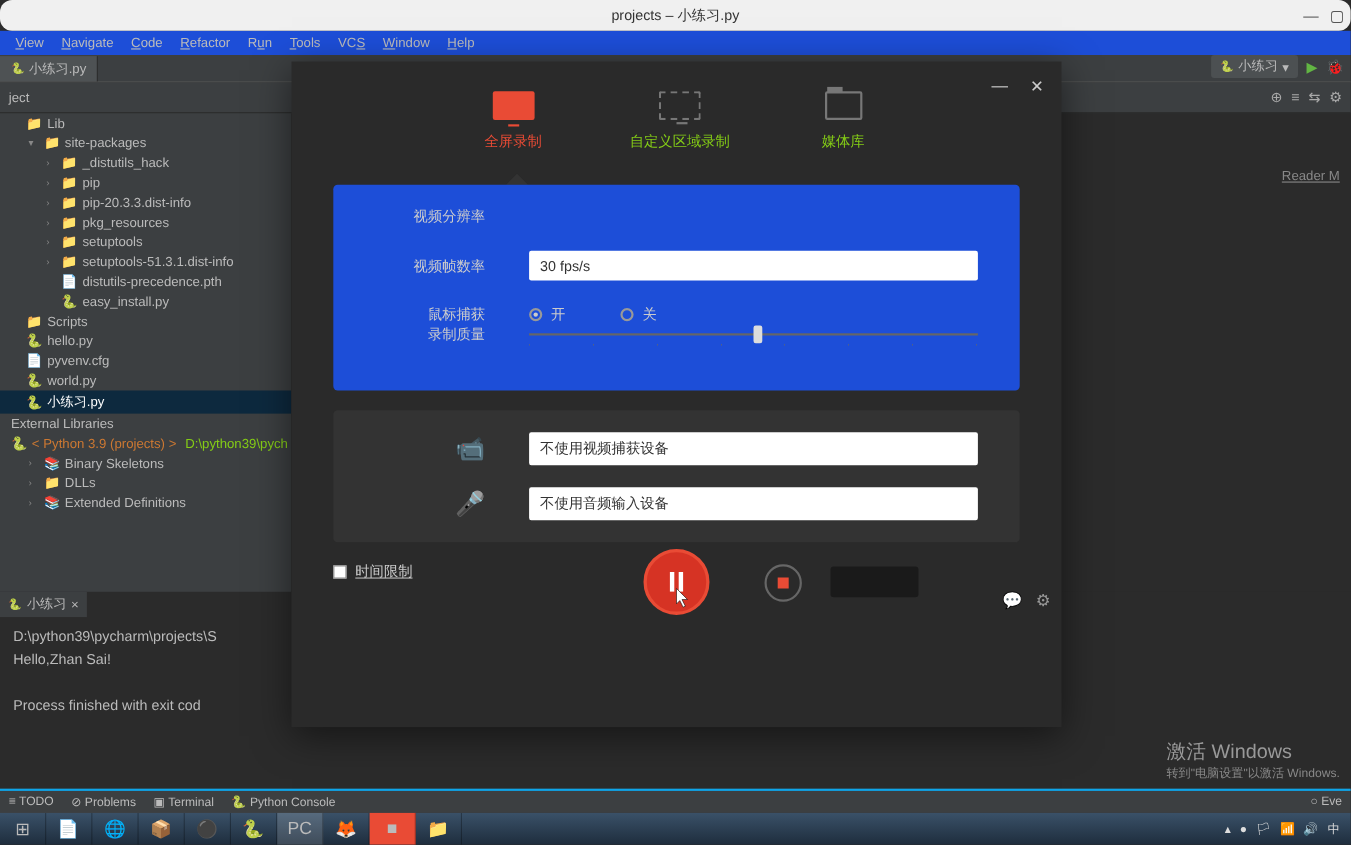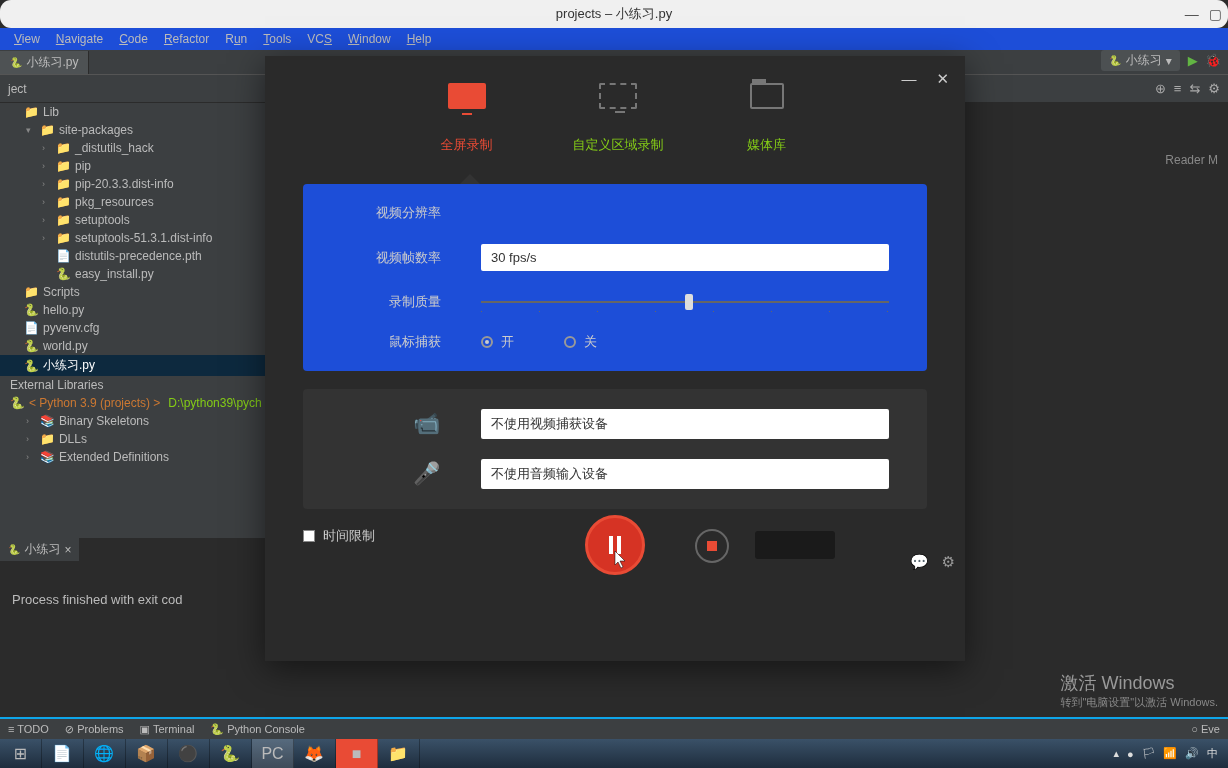--- a/index.html
+++ b/index.html
@@ -33,21 +33,21 @@
 .main-area { display: flex; height: calc(100% - 28px - 22px - 25px - 28px - 22px); }
 .project-tree { width: 265px; background: #3c3f41; overflow: hidden; font-size: 12px; }
 .tree-item { padding: 2px 6px; display: flex; align-items: center; gap: 4px; white-space: nowrap; }
 .tree-item.depth1 { padding-left: 10px; }
 .tree-item.depth2 { padding-left: 26px; }
 .tree-item.depth3 { padding-left: 42px; }
 .tree-item.selected { background: #0d293e; color: #fff; }
 .folder-icon { color: #87939a; }
 .chevron { color: #888; font-size: 9px; width: 10px; display: inline-block; }
 .editor-area { flex: 1; background: #2b2b2b; position: relative; }
-.reader-mode { position: absolute; right: 10px; top: 50px; color: #888; font-size: 12px; }
+.reader-mode { position: absolute; right: 10px; top: 50px; color: #888; font-size: 12px; text-decoration: underline; }
 
 
 .console-area { position: absolute; left: 0; bottom: 50px; right: 0; height: 180px; background: #2b2b2b; }
 .console-tab { background: #3c3f41; padding: 3px 8px; font-size: 12px; display: inline-flex; align-items: center; gap: 4px; }
 .console-content { padding: 8px 12px; font-family: "Consolas", monospace; font-size: 13px; color: #bbb; line-height: 1.6; }
 
 
 .tool-windows { position: absolute; bottom: 29px; left: 0; right: 0; height: 22px; background: #3c3f41; display: flex; align-items: center; padding: 0 8px; gap: 16px; font-size: 11px; border-top: 2px solid #0ea5e9; }
 .tool-windows-right { position: absolute; right: 8px; display: flex; gap: 8px; }
 .status-bar { position: absolute; bottom: 29px; right: 8px; font-size: 11px; color: #888; display: flex; gap: 12px; align-items: center; height: 22px; }
@@ -58,21 +58,21 @@
 .taskbar-item.active { background: rgba(255,255,255,0.15); }
 .taskbar-tray { margin-left: auto; display: flex; gap: 8px; padding: 0 10px; align-items: center; font-size: 11px; color: #ddd; }
 .win-activate { position: absolute; right: 10px; bottom: 58px; color: #888; font-size: 11px; text-align: left; }
 
 
 .dialog { position: absolute; left: 265px; top: 56px; width: 700px; height: 605px; background: #2a2a2a; box-shadow: 0 8px 32px rgba(0,0,0,0.5); z-index: 100; }
 .dialog-close { position: absolute; right: 16px; top: 14px; display: flex; gap: 20px; color: #ccc; font-size: 15px; }
 .dialog-close span { cursor: pointer; }
 
 .dialog-tabs { display: flex; justify-content: center; gap: 80px; padding: 24px 0 16px; }
-.dtab { display: flex; flex-direction: column; align-items: center; gap: 24px; cursor: pointer; }
+.dtab { display: flex; flex-direction: column; align-items: center; gap: 8px; cursor: pointer; }
 .dtab-icon { width: 46px; height: 32px; display: flex; align-items: center; justify-content: center; }
 .dtab-label { font-size: 13px; color: #84cc16; }
 .dtab.active .dtab-label { color: #e94b35; }
 .dtab-screen { width: 38px; height: 26px; background: #e94b35; border-radius: 2px; position: relative; }
 .dtab-screen::after { content: ""; position: absolute; bottom: -6px; left: 14px; width: 10px; height: 6px; border-bottom: 2px solid #e94b35; }
 .dtab-screen.gray { background: transparent; border: 2px dashed #777; }
 .dtab-screen.gray::after { border-bottom-color: #777; }
 .dtab-folder { width: 34px; height: 26px; border: 2px solid #777; border-radius: 2px; position: relative; }
 .dtab-folder::before { content: ""; position: absolute; top: -6px; left: 0; width: 14px; height: 5px; background: #777; }
 
@@ -86,21 +86,21 @@
 .slider-thumb { position: absolute; left: 50%; top: -7px; width: 8px; height: 16px; background: #ddd; border-radius: 2px; cursor: grab; }
 .radio-group { display: flex; gap: 50px; }
 .radio { display: flex; align-items: center; gap: 8px; font-size: 13px; color: #ccc; cursor: pointer; }
 .radio-dot { width: 12px; height: 12px; border-radius: 50%; border: 2px solid #999; position: relative; }
 .radio-dot.on::after { content: ""; position: absolute; inset: 2px; background: #ccc; border-radius: 50%; }
 
 .dialog-body2 { background: #333333; margin: 0 38px; border-radius: 4px; padding: 20px 38px; }
 .media-row { display: flex; align-items: center; margin-bottom: 20px; gap: 40px; }
 .media-icon { width: 100px; text-align: right; font-size: 22px; color: #888; }
 
-.dialog-footer { display: flex; align-items: flex-start; padding: 18px 38px 0; position: relative; }
+.dialog-footer { display: flex; align-items: flex-start; padding: 18px 38px 0; position: relative; text-decoration: underline; }
 .checkbox-row { display: flex; align-items: center; gap: 8px; font-size: 13px; color: #ccc; }
 .checkbox { width: 12px; height: 12px; border: 1px solid #888; background: #fff; }
 .record-btn { width: 60px; height: 60px; border-radius: 50%; border: 3px solid #e94b35; background: #d63324; display: flex; align-items: center; justify-content: center; cursor: pointer; position: absolute; left: 50%; transform: translateX(-50%); top: 6px; }
 .record-btn svg { cursor: default; }
 .small-circle { width: 34px; height: 34px; border-radius: 50%; border: 2px solid #666; display: flex; align-items: center; justify-content: center; position: absolute; left: 430px; top: 20px; cursor: pointer; }
 .small-circle-dot { width: 10px; height: 10px; background: #e94b35; }
 .timer-box { position: absolute; left: 490px; top: 22px; width: 80px; height: 28px; background: #1a1a1a; border-radius: 3px; }
 .footer-icons { position: absolute; right: 10px; bottom: -26px; display: flex; gap: 12px; color: #999; font-size: 15px; cursor: pointer; }
 </style>
 </head>
@@ -258,20 +258,22 @@
     <span class="reader-mode">Reader M</span>
   </div>
 </div>
 
 <div class="console-area">
   <div class="console-tab">
     <span class="py-icon">🐍</span>
     <span>小练习</span> ×
   </div>
   <div class="console-content">
+    <div>D:\python39\pycharm\projects\S</div>
+    <div>Hello,Zhan Sai!</div>
     <br>
     <div>Process finished with exit cod</div>
   </div>
 </div>
 
 <div class="tool-windows">
   <span>≡ <span>TODO</span></span>
   <span>⊘ <span>Problems</span></span>
   <span>▣ <span>Terminal</span></span>
   <span>🐍 <span>Python Console</span></span>
@@ -337,37 +339,37 @@
   </div>
   <div class="dialog-pointer"></div>
   <div class="dialog-body">
     <div class="field-row">
       <div class="field-label">视频分辨率</div>
     </div>
     <div class="field-row">
       <div class="field-label">视频帧数率</div>
       <div class="field-select">30 fps/s</div>
     </div>
-    <div class="field-row">
-      <div class="field-label">录制质量</div>
-      <div class="field-slider">
-        <div class="slider-thumb"></div>
-      </div>
-    </div>
     <div class="field-row" style="margin-bottom:0">
       <div class="field-label">鼠标捕获</div>
       <div class="radio-group">
         <div class="radio">
           <div class="radio-dot on"></div>
           <span>开</span>
         </div>
         <div class="radio">
           <div class="radio-dot"></div>
           <span>关</span>
         </div>
+      </div>
+    </div>
+    <div class="field-row">
+      <div class="field-label">录制质量</div>
+      <div class="field-slider">
+        <div class="slider-thumb"></div>
       </div>
     </div>
   </div>
   <div class="dialog-body2">
     <div class="media-row">
       <div class="media-icon">📹</div>
       <div class="field-select">不使用视频捕获设备</div>
     </div>
     <div class="media-row" style="margin-bottom:0">
       <div class="media-icon">🎤</div>

